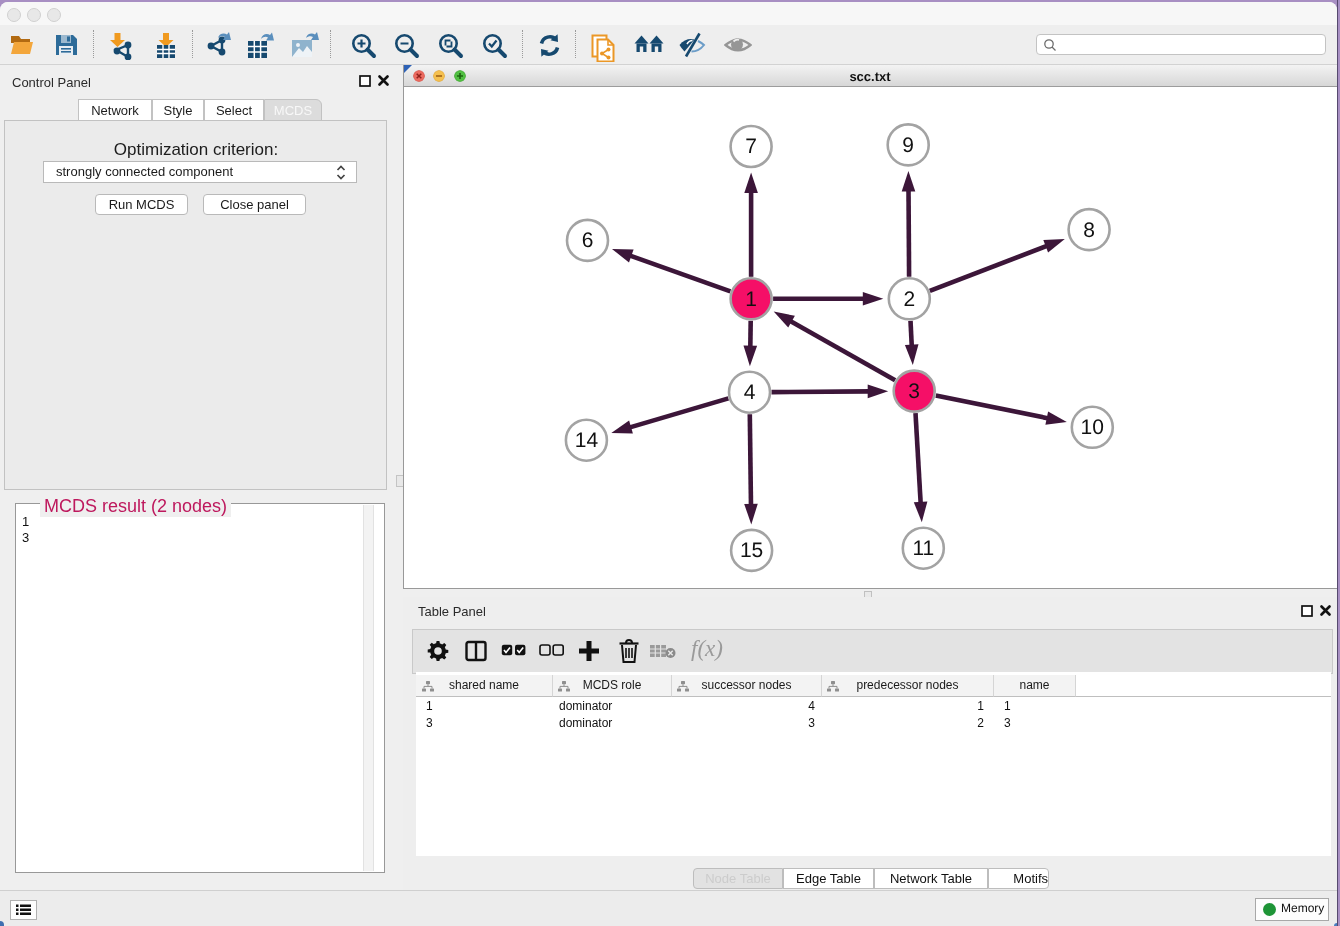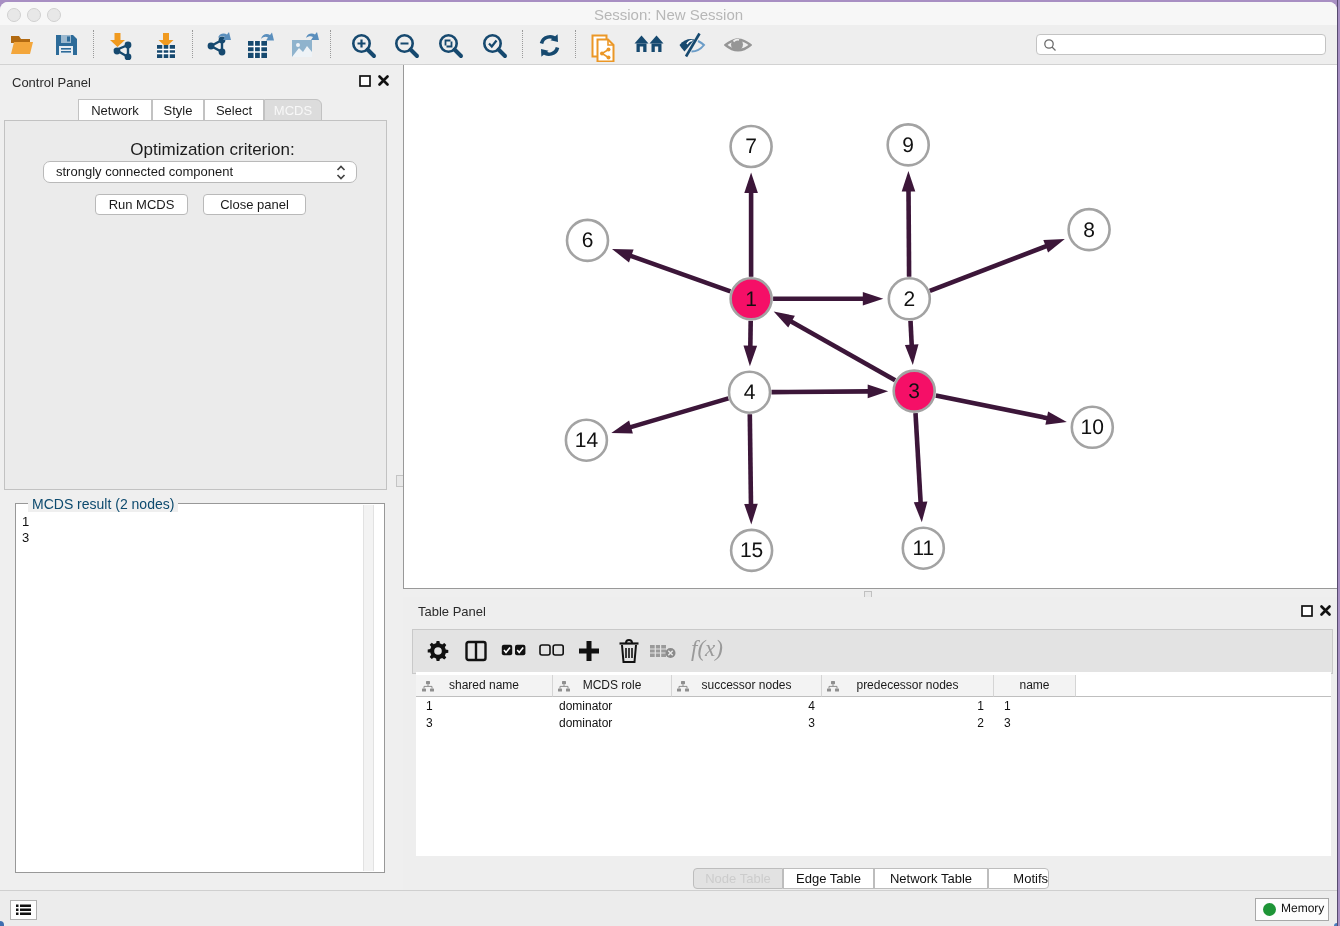--- a/index.html
+++ b/index.html
@@ -10,29 +10,29 @@
 .abs{position:absolute;}
 #app{left:0;top:2px;width:1337px;height:924px;background:#efefef;border-radius:8px 8px 0 0;overflow:hidden;}
 #titlebar{left:0;top:0;width:1337px;height:23px;background:#f7f7f7;}
 #titlebar .dot{position:absolute;top:6px;width:12px;height:12px;border-radius:50%;background:#e8e8e8;border:1px solid #d0d0d0;}
 #wtitle{width:100%;text-align:center;color:#b7b7b7;font-size:15px;top:4px;}
 #toolbar{left:0;top:23px;width:1337px;height:39px;background:#eeeeee;border-bottom:1px solid #cfcfcf;}
 .sep{position:absolute;top:5px;height:28px;border-left:1px dotted #9a9a9a;width:0;}
 .ticon{position:absolute;top:7px;}
 #searchbox{right:11px;top:9px;width:288px;height:19px;background:#fff;border:1px solid #c3c3c3;border-radius:4px;}
 
-#cpanel{left:0;top:61px;width:392px;height:829px;background:#efefef;padding-left:33px;}
+#cpanel{left:0;top:61px;width:392px;height:829px;background:#efefef;}
 #cptitle{left:12px;top:12px;font-size:13px;color:#2b2b2b;}
 .tab{position:absolute;top:36px;height:22px;background:#fff;border:1px solid #c2c2c2;box-sizing:border-box;font-size:13px;color:#1c1c1c;text-align:center;line-height:21px;}
 #tabcontent{left:4px;top:57px;width:383px;height:370px;background:#ebebeb;border:1px solid #c2c2c2;box-sizing:border-box;}
 #optlabel{left:0;top:77px;width:100%;text-align:center;font-size:17px;color:#1c1c1c;}
-#dropdown{left:43px;top:98px;width:314px;height:22px;background:#fff;border:1px solid #b9b9b9;border-radius:7px;box-sizing:border-box;font-size:13px;color:#1a1a1a;line-height:20px;padding-left:12px;}
+#dropdown{left:43px;top:98px;width:314px;height:22px;background:#fff;border:1px solid #b9b9b9;border-radius:0;box-sizing:border-box;font-size:13px;color:#1a1a1a;line-height:20px;padding-left:12px;}
 .btn{position:absolute;top:131px;height:21px;background:#fff;border:1px solid #b9b9b9;border-radius:4px;box-sizing:border-box;font-size:13px;color:#1a1a1a;text-align:center;line-height:19px;}
 #fieldset{left:15px;top:440px;width:368px;height:368px;border:1px solid #989898;background:#fff;}
-#fslabel{left:12px;top:-8px;background:#efefef;padding:0 4px;font-size:14px;color:#0c4a6e;}
+#fslabel{left:24px;top:-8px;background:#efefef;padding:0 4px;font-size:18px;color:#be185d;}
 #fstext{left:6px;top:10px;font-size:13px;color:#111;line-height:16px;}
 #fsscroll{left:347px;top:1px;width:9px;height:366px;background:#f3f3f3;border-left:1px solid #e2e2e2;border-right:1px solid #e2e2e2;}
 
 #vdivider{left:392px;top:61px;width:11px;height:829px;background:#efefef;}
 #vdivhandle{left:4px;top:412px;width:8px;height:10px;background:#e8e8e8;border:1px solid #c4c4c4;}
 
 #netwin{left:403px;top:62px;width:934px;height:525px;border:1px solid #999;border-right:none;box-sizing:border-box;background:#fff;}
 #nettitle{left:0;top:0;width:100%;height:22px;background:linear-gradient(#f3f3f3,#d7d7d7);border-bottom:1px solid #9c9c9c;box-sizing:border-box;}
 #nettitle .tl{position:absolute;top:5px;width:12px;height:12px;border-radius:50%;}
 
@@ -47,21 +47,20 @@
 .tabs2{position:absolute;top:271px;height:21px;background:#fff;border:1px solid #bdbdbd;box-sizing:border-box;font-size:13px;color:#111;text-align:center;line-height:19px;}
 
 #statusbar{left:0;top:888px;width:1337px;height:36px;background:#ececec;border-top:1px solid #cfcfcf;box-sizing:border-box;text-decoration:underline;}
 #listbtn{left:10px;top:9px;width:27px;height:20px;background:#fdfdfd;border:1px solid #b0b0b0;box-sizing:border-box;}
 #membtnbg{left:1255px;top:7px;width:74px;height:23px;background:#fdfdfd;border:1px solid #a8a8a8;box-sizing:border-box;}
 </style>
 </head>
 <body>
 <div id="app" class="abs">
   <div id="titlebar" class="abs">
-    <div class="abs" id="wtitle">Session: New Session</div>
     <div class="dot" style="left:7px;"></div>
     <div class="dot" style="left:27px;"></div>
     <div class="dot" style="left:47px;"></div>
   </div>
   <div id="toolbar" class="abs">
     <svg class="ticon" style="left:8px;" width="28" height="26" viewBox="0 0 28 26">
       <path d="M3 4 h8 l2 3 h9 v4 H3 Z" fill="#b26a12"></path>
       <path d="M3 22 L6 10 h19 l-3 12 Z" fill="#f3a63b"></path>
     </svg>
     <svg class="ticon" style="left:53px;" width="26" height="26" viewBox="0 0 26 26">
@@ -208,20 +207,40 @@
       <div id="fslabel" class="abs">MCDS result (2 nodes)</div>
       <div id="fstext" class="abs">1<br>3</div>
       <div id="fsscroll" class="abs"></div>
     </div>
   </div>
   <div id="vdivider" class="abs">
       <div id="vdivhandle" class="abs"></div>
     </div>
   <div class="abs" style="left:864px;top:589px;width:8px;height:7px;background:#e9e9e9;border:1px solid #c0c0c0;box-sizing:border-box;"></div>
   <div id="netwin" class="abs">
+    <div id="nettitle" class="abs">
+      <svg class="abs" style="left:0;top:0;transform:translateZ(0);" width="932" height="22" viewBox="0 0 932 22">
+          <text x="466" y="15.5" text-anchor="middle" font-size="13" font-weight="bold" fill="#111" font-family="Liberation Sans, sans-serif">scc.txt</text>
+        </svg>
+      <svg class="abs" style="left:0;top:0;" width="8" height="8" viewBox="0 0 8 8">
+          <path d="M0 0 H8 L0 8 Z" fill="#2e62b6"></path>
+        </svg>
+      <svg class="tl" style="left:9px;" viewBox="0 0 13 13">
+          <circle cx="6.5" cy="6.5" r="6" fill="#ec6b60" stroke="#d5554a" stroke-width="0.8"></circle>
+          <path d="M4 4 L9 9 M9 4 L4 9" stroke="#90201a" stroke-width="1.6"></path>
+        </svg>
+      <svg class="tl" style="left:29px;" viewBox="0 0 13 13">
+          <circle cx="6.5" cy="6.5" r="6" fill="#f5c04f" stroke="#dfa73b" stroke-width="0.8"></circle>
+          <path d="M3.2 6.5 L9.8 6.5" stroke="#985d12" stroke-width="1.8"></path>
+        </svg>
+      <svg class="tl" style="left:50px;" viewBox="0 0 13 13">
+          <circle cx="6.5" cy="6.5" r="6" fill="#52c043" stroke="#3fa432" stroke-width="0.8"></circle>
+          <path d="M3.2 6.5 L9.8 6.5 M6.5 3.2 L6.5 9.8" stroke="#1c6511" stroke-width="1.8"></path>
+        </svg>
+    </div>
     <svg id="graphsvg" class="abs" style="left:2px;top:23px;" width="933" height="501" viewBox="0 0 933 501">
 <g transform="translate(0.5,0.6)">
 <g stroke="#3c1639" stroke-width="4.6">
 <line x1="344.6" y1="188.2" x2="344.6" y2="102.4"></line>
 <line x1="323.9" y1="202.8" x2="222.9" y2="166.8"></line>
 <line x1="366.6" y1="210.2" x2="458.3" y2="210.2"></line>
 <line x1="344.2" y1="232.2" x2="343.8" y2="259.1"></line>
 <line x1="502.6" y1="188.2" x2="502.0" y2="100.8"></line>
 <line x1="523.3" y1="202.3" x2="641.1" y2="157.0"></line>
 <line x1="504.0" y1="232.2" x2="505.3" y2="258.1"></line>

